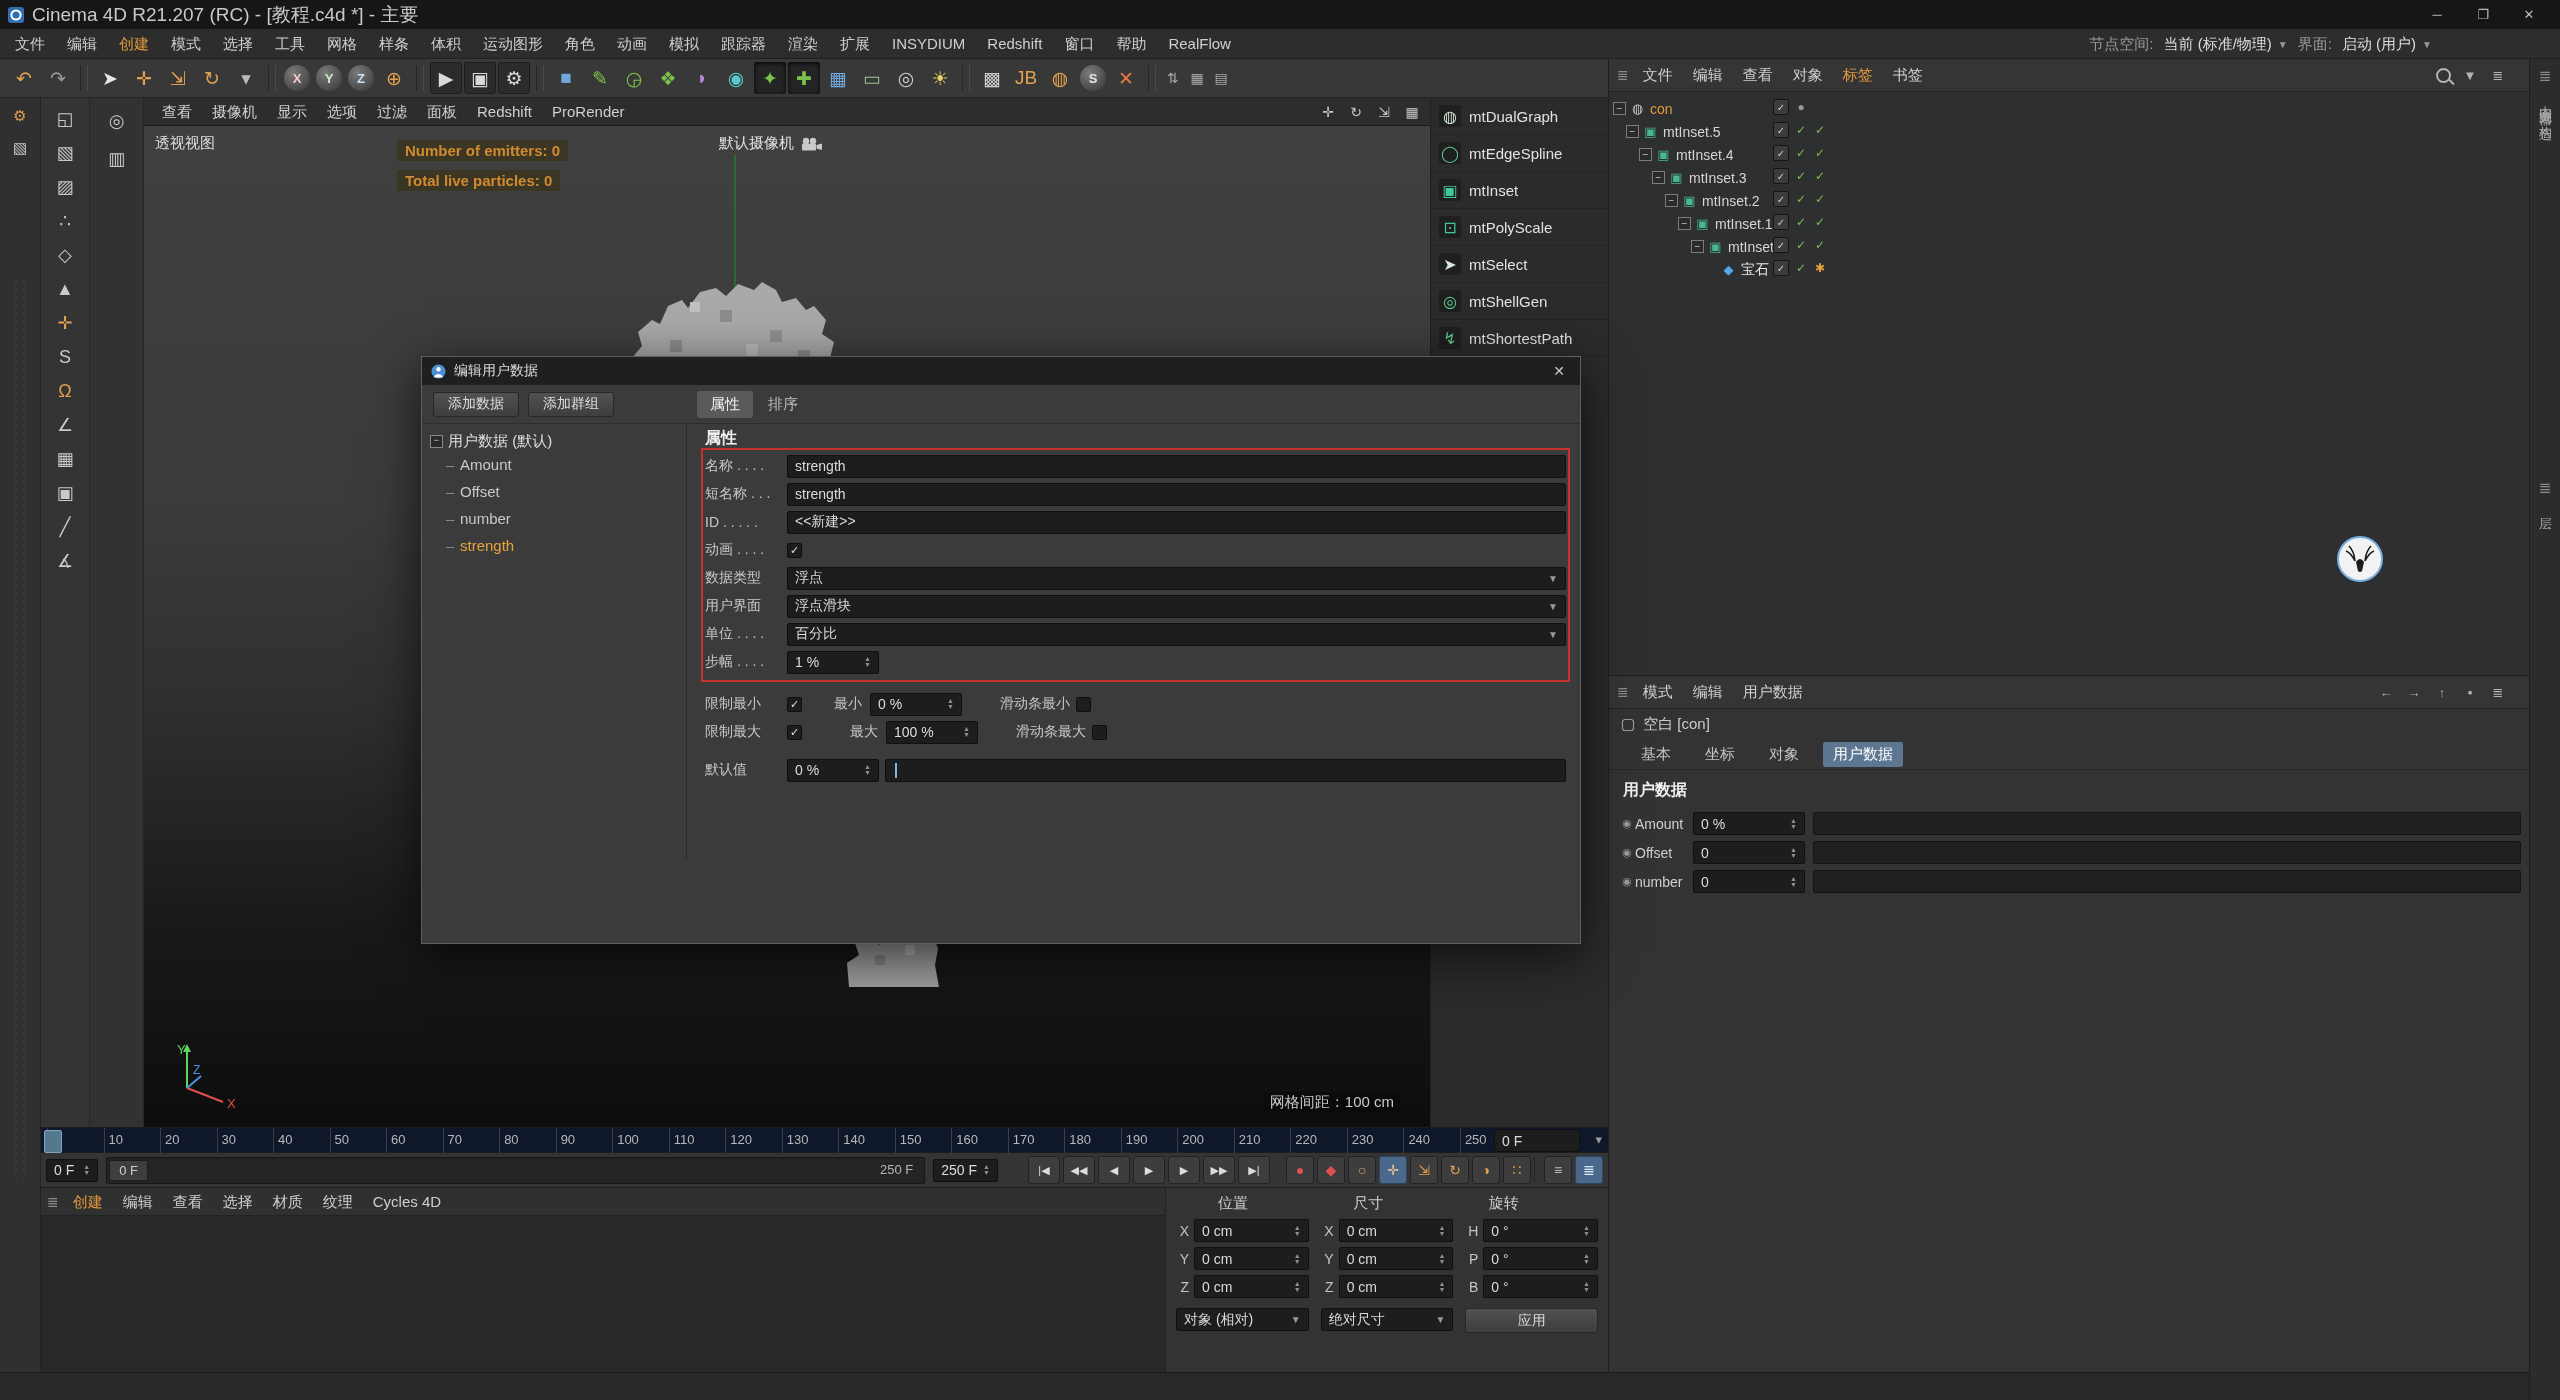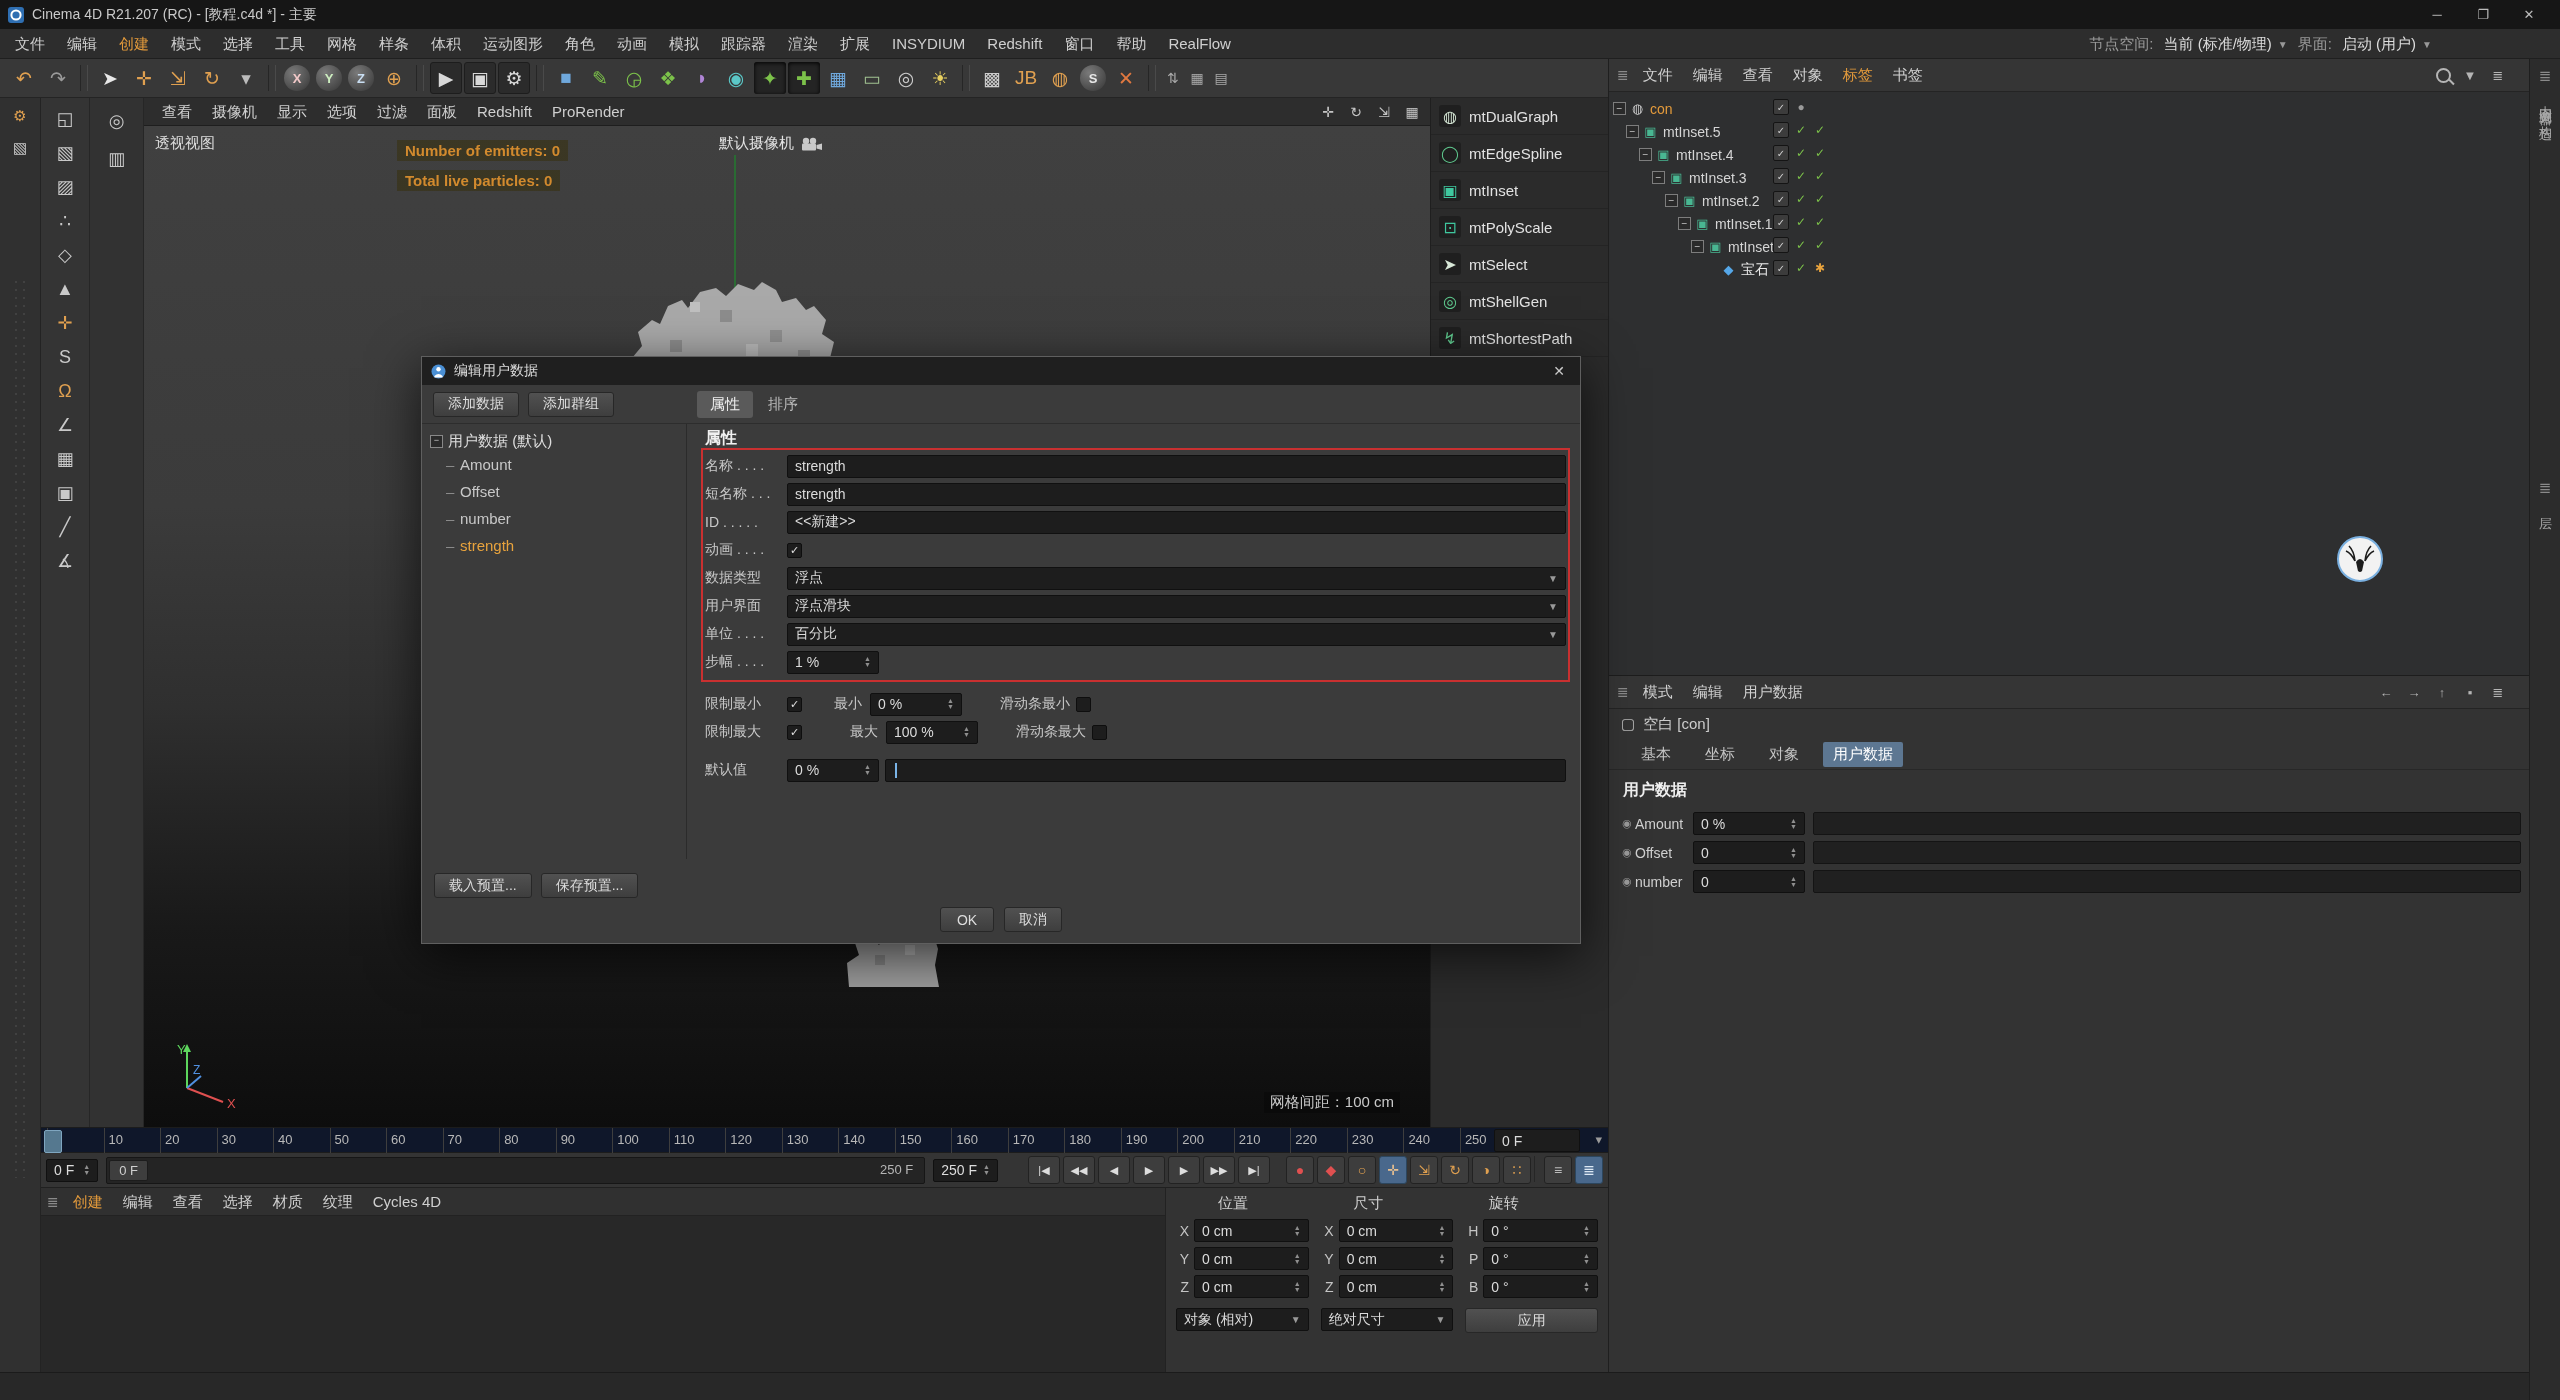--- a/index.html
+++ b/index.html
@@ -3,21 +3,21 @@
 <meta charset="utf-8">
 <style>
   html,body{margin:0;padding:0;background:#1a1a1a;}
   #app{position:relative;width:2560px;height:1400px;overflow:hidden;background:#2e2e2e;
        font-family:"Liberation Sans","DejaVu Sans",sans-serif;font-size:15px;color:#cccccc;
        -webkit-font-smoothing:antialiased;}
   .abs{position:absolute;}
   
   .titlebar{left:0;top:0;width:2560px;height:29px;background:#161616;display:flex;align-items:center;
             padding:0 8px;box-sizing:border-box;}
-  .titlebar .ttl{margin-left:8px;color:#c9c9c9;font-size:14px;}
+  .titlebar .ttl{margin-left:8px;color:#c9c9c9;font-size:19px;}
   .winbtns{margin-left:auto;display:flex;}
   .winbtn{width:46px;height:29px;display:flex;align-items:center;justify-content:center;color:#bbb;font-size:13px;}
   
   .menubar{left:0;top:29px;width:2560px;height:30px;background:#2d2d2d;border-bottom:1px solid #1f1f1f;
            display:flex;align-items:center;box-sizing:border-box;padding-left:4px;}
   .menu-item{padding:0 11px;line-height:29px;color:#cfcfcf;white-space:nowrap;}
   .accent{color:#e39a3b;}
   .mb-right{margin-left:auto;display:flex;align-items:center;gap:10px;padding-right:128px;}
   .mb-lbl{color:#999;}
   .mb-val{color:#ddd;display:flex;align-items:center;gap:6px;}
@@ -898,25 +898,15 @@
           <span class="fld narrow">
               <span>0 %</span>
               <span class="spin"></span>
             </span>
           <span class="fld long">
               <span class="caret"></span>
             </span>
         </div>
       </div>
     </div>
-    <div class="dlg-footer">
-      <span class="preset-row">
-        <span class="btn">载入预置...</span>
-        <span class="btn">保存预置...</span>
-      </span>
-      <span class="okrow">
-        <span class="btn">OK</span>
-        <span class="btn">取消</span>
-      </span>
-    </div>
   </div>
 
 </div>
 
 </body></html>

